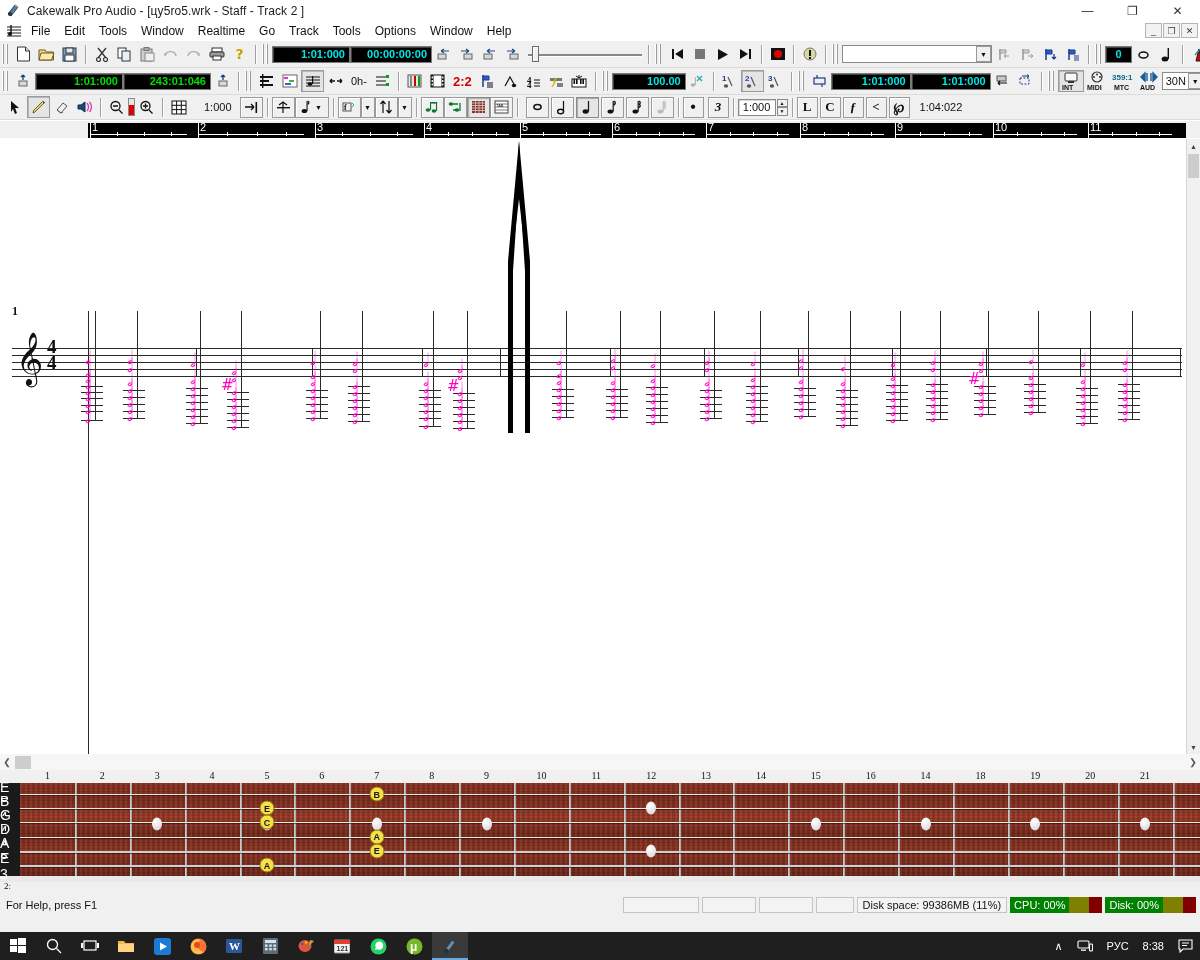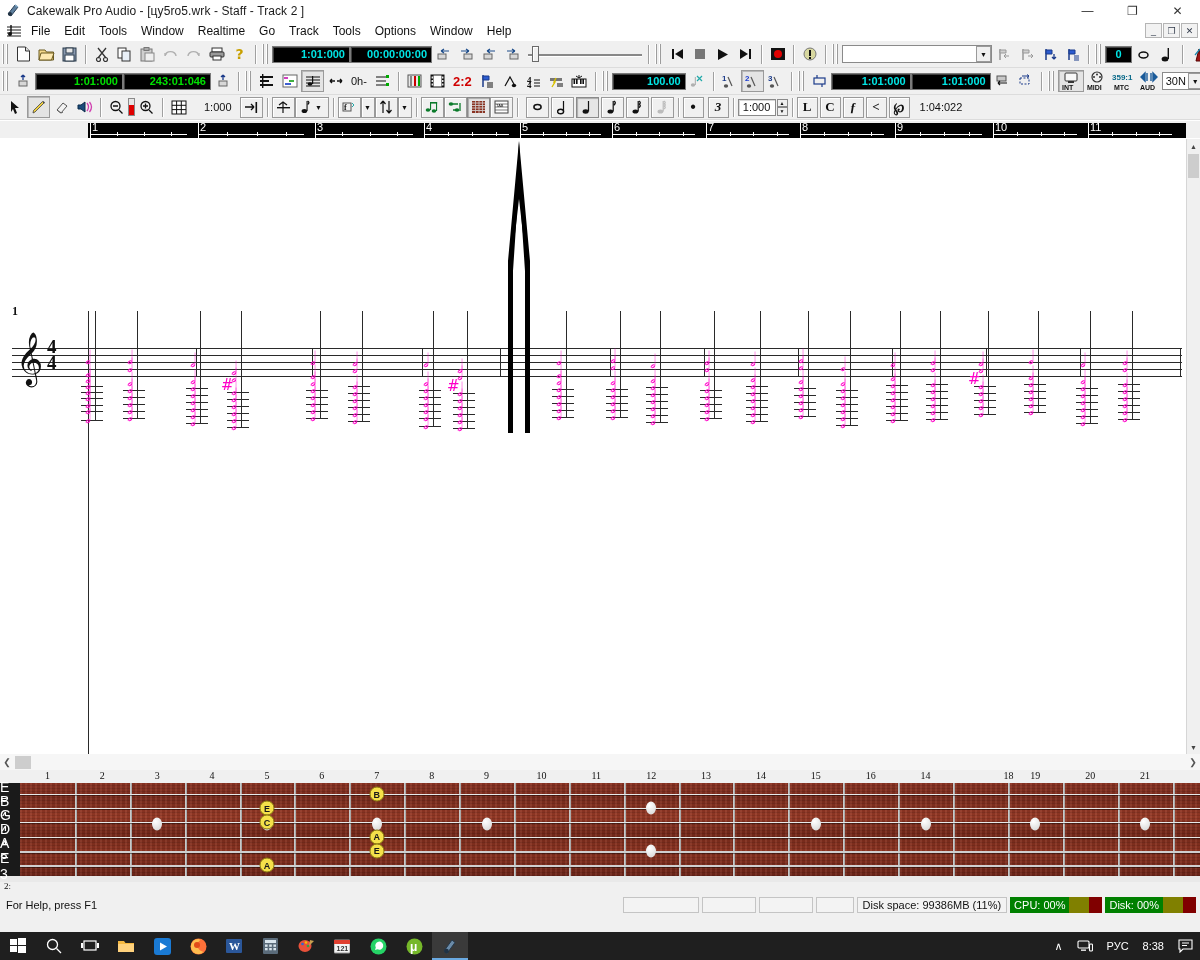--- a/index.html
+++ b/index.html
@@ -1341,21 +1341,21 @@
         <span style="left: 431.628px;">8</span>
         <span style="left: 486.512px;">9</span>
         <span style="left: 541.395px;">10</span>
         <span style="left: 596.279px;">11</span>
         <span style="left: 651.163px;">12</span>
         <span style="left: 706.047px;">13</span>
         <span style="left: 760.93px;">14</span>
         <span style="left: 815.814px;">15</span>
         <span style="left: 870.698px; text-align: right;">16</span>
         <span style="left: 925.581px;">14</span>
-        <span style="left: 980.465px; margin-left: 28px;">18</span>
+        <span style="left: 980.465px;">18</span>
         <span style="left: 1035.35px;">19</span>
         <span style="left: 1090.23px;">20</span>
         <span style="left: 1145.12px;">21</span>
       </div>
     <div class="board">
       <div class="nut"></div>
       <div id="fretwires">
           <div class="fretwire" style="left: 74.8837px;"></div>
           <div class="fretwire" style="left: 129.767px;"></div>
           <div class="fretwire" style="left: 184.651px;"></div>

